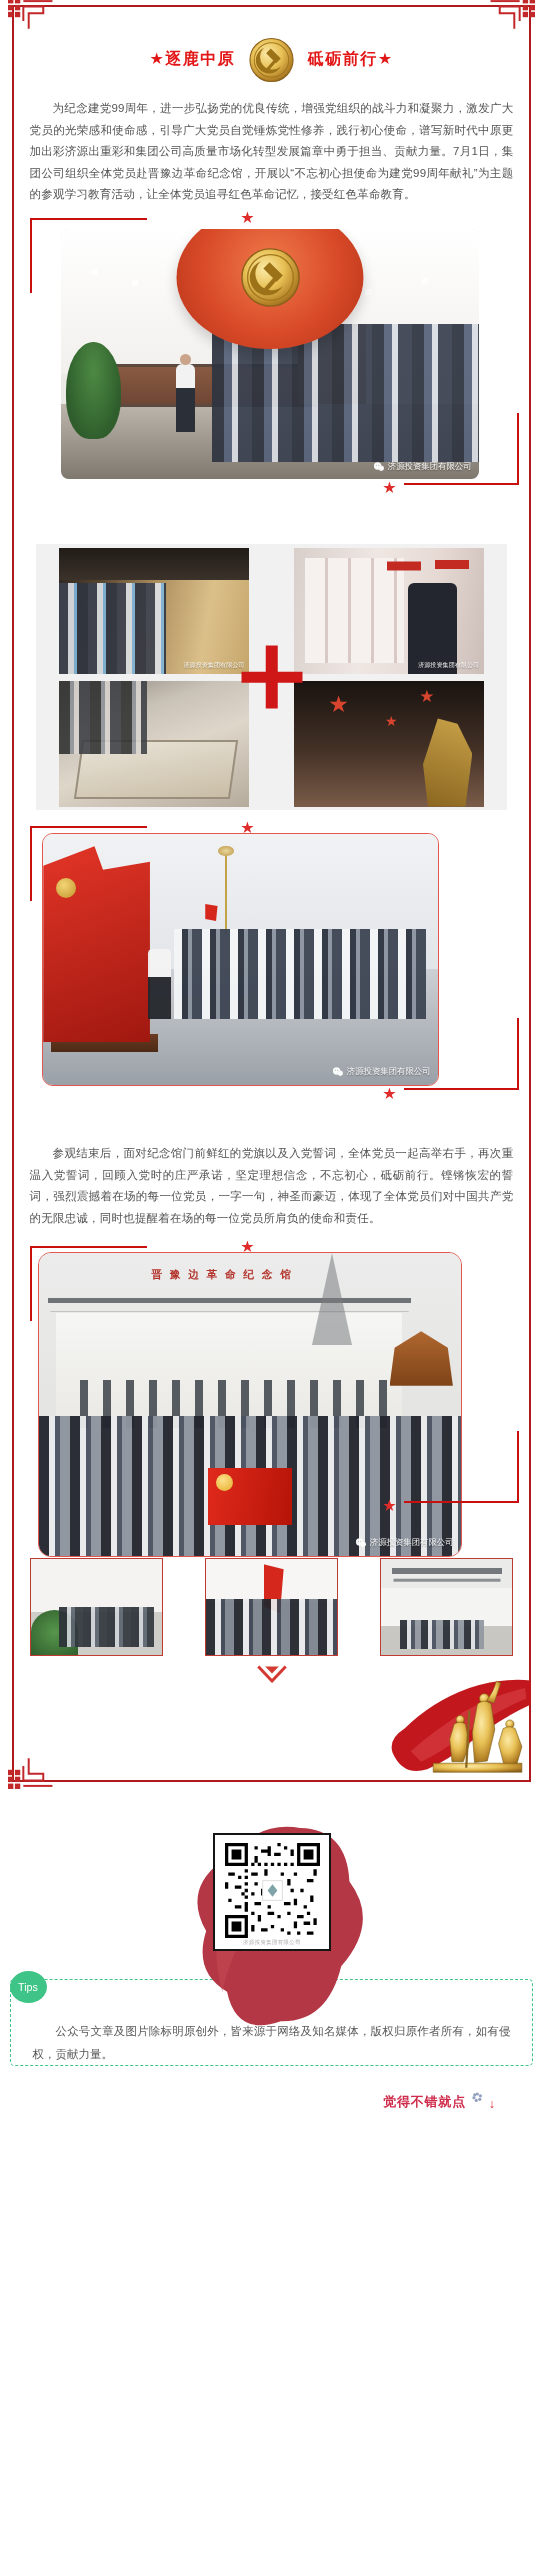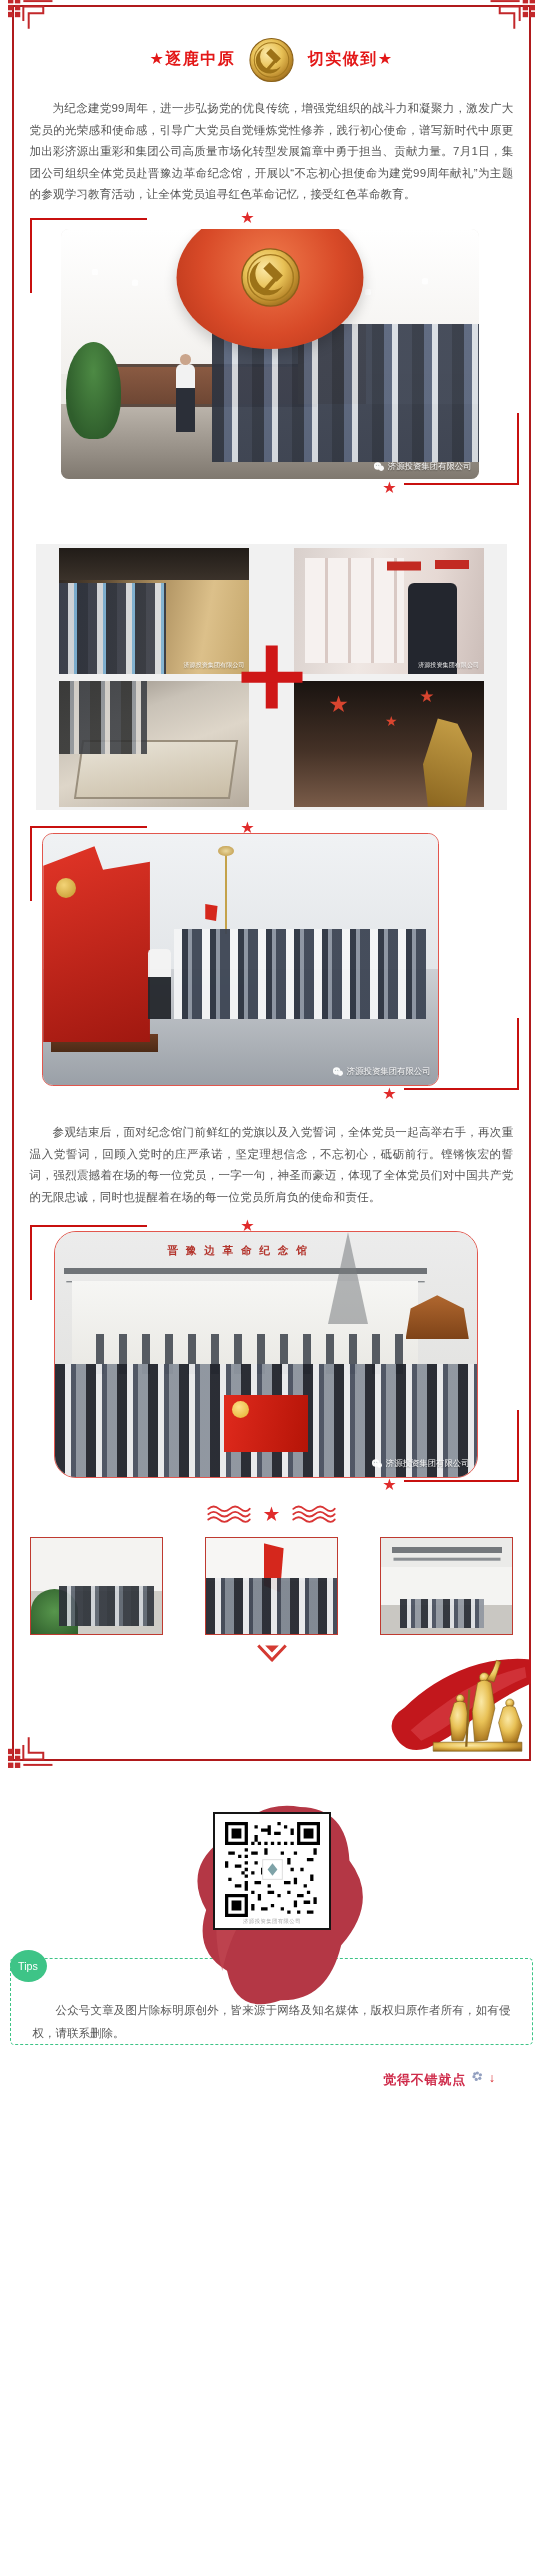--- a/index.html
+++ b/index.html
@@ -21,37 +21,37 @@
   .corner.tl { left:-6.1px; top:-9.2px; }
   .corner.tr { right:-6.1px; top:-9.2px; transform:scaleX(-1); }
   .corner.bl { left:-6.1px; bottom:-9.2px; transform:scaleY(-1); }
 
   
   .title-row { display:flex; align-items:center; justify-content:center; gap:10.7px; height:49px; }
   .title-txt { color:#e31717; font-size:16px; font-weight:bold; letter-spacing:1.5px; }
 
   
   .para { margin:14px 15.3px 0; font-size:11.5px; line-height:21.5px; text-align:justify; text-indent:2em; color:#545454; letter-spacing:0.2px; }
-  .p2 { margin-top:12.3px; } .p3 { margin-top:21px; } .p4 { margin-top:24.6px; } .p5 { margin-top:15.3px; }
+  .p2 { margin-top:12.3px; } .p3 { margin-top:42px; } .p4 { margin-top:24.6px; } .p5 { margin-top:15.3px; }
 
   
   .fig { position:relative; }
   .fig1 { height:285px; margin-top:4.6px; }
   .fig2 { height:281px; margin-top:10.7px; }
   .fig3 { height:273px; margin-top:9.2px; }
   .star { position:absolute; color:#e02b2b; font-size:16px; line-height:1; }
   .star.top { left:226px; top:0; }
   .star.bot { left:368px; }
   .br-tl { position:absolute; left:15.3px; width:117px; height:75px; border-left:2.3px solid #c8100f; border-top:2.3px solid #c8100f; }
   .br-br { position:absolute; left:390px; width:115px; height:72px; border-right:2.3px solid #c8100f; border-bottom:2.3px solid #c8100f; }
 
   .photo { position:relative; overflow:hidden; background:#eceae6; }
   .ph1 { position:absolute; left:47px; top:19px; width:418px; height:250px; border-radius:7.7px; }
   .ph2 { position:absolute; left:28px; top:12.3px; width:397px; height:253px; border-radius:10.7px; border:1.5px solid #e2564d; }
-  .ph3 { position:absolute; left:40px; top:13px; width:424px; height:247px; border-radius:22px; border:1.5px solid #e2564d; }
+  .ph3 { position:absolute; left:24px; top:13px; width:424px; height:305px; border-radius:13px; border:1.5px solid #e2564d; }
 
   .wm { position:absolute; right:7.7px; bottom:7px; display:flex; align-items:center; gap:3.8px; color:#fff; font-size:8.4px;
         text-shadow:0 0.8px 1.5px rgba(0,0,0,.45); opacity:.95; z-index:4; white-space:nowrap; }
   .wm.small { font-size:6.1px; right:4.6px; bottom:3.8px; }
 
   
   .s1-ceil  { position:absolute; inset:0 0 42% 0; background:linear-gradient(#ffffff,#f2f0ed); }
   .s1-light { position:absolute; top:40px; left:31px; width:5.4px; height:5.4px; border-radius:1.5px; background:#fff;
               box-shadow:40px 10.7px 0 #fff,91px 3.1px 0 #fff,150px 17px 0 #fff,221px 7.7px 0 #fff,273px 20px 0 #fff,330px 9.2px 0 #fff; opacity:.9; }
   .s1-disc  { position:absolute; left:50%; top:-23px; transform:translateX(-50%); width:187px; height:143px; border-radius:50%;
@@ -165,21 +165,21 @@
   .labels-row { position:relative; height:51px; display:flex; align-items:center; justify-content:center; gap:40px; z-index:3; }
   .footer-label { color:#ea1c1c; font-size:13px; font-weight:bold; letter-spacing:1.5px; }
 
   
   .tips { position:relative; margin:6.1px 10px 0; border:1.5px dashed #3ec487; border-radius:4.6px; height:87px; padding:40px 21.5px 0; }
   .tips-badge { position:absolute; left:-1.5px; top:-9.2px; width:37px; height:32px; border-radius:50%; background:#3ec487;
                 color:#fff; font-size:10.7px; display:flex; align-items:center; justify-content:center; }
   .tips-text { font-size:11.5px; line-height:23px; color:#595959; text-align:justify; text-indent:2em; }
 
   
-  .like-row { margin:26px 48px 7px 0; display:flex; justify-content:flex-end; align-items:flex-start; gap:6.1px; }
+  .like-row { margin:26px 48px 7px 0; display:flex; justify-content:flex-end; align-items:flex-end; gap:6.1px; }
   .like-txt { color:#cf2b4a; font-size:13px; font-weight:bold; letter-spacing:0.8px; }
   .like-flower { margin-bottom:7.7px; }
   .like-arrow { color:#d7262c; font-size:12.3px; font-weight:bold; }
 </style>
 </head>
 <body>
 
 <svg width="0" height="0" style="position:absolute">
   <defs>
     <radialGradient id="goldg" cx="40%" cy="35%" r="75%">
@@ -253,21 +253,21 @@
       </svg>
     <svg class="corner bl" width="46" height="43" viewBox="0 0 60 56">
         <use href="#sym-corner"></use>
       </svg>
 
     <div class="title-row">
       <span class="title-txt">★逐鹿中原</span>
       <svg width="51" height="46" viewBox="0 0 64 64">
           <use href="#sym-emblem"></use>
         </svg>
-      <span class="title-txt">切实做到★</span>
+      <span class="title-txt">砥砺前行★</span>
     </div>
 
     <p class="para">为纪念建党99周年，进一步弘扬党的优良传统，增强党组织的战斗力和凝聚力，激发广大党员的光荣感和使命感，引导广大党员自觉锤炼党性修养，践行初心使命，谱写新时代中原更加出彩济源出重彩和集团公司高质量市场化转型发展篇章中勇于担当、贡献力量。7月1日，集团公司组织全体党员赴晋豫边革命纪念馆，开展以“不忘初心担使命为建党99周年献礼”为主题的参观学习教育活动，让全体党员追寻红色革命记忆，接受红色革命教育。</p>
 
     <div class="fig fig1">
       <span class="star top">★</span>
       <div class="br-tl" style="top:7.7px"></div>
       <div class="photo ph1">
         <div class="s1-ceil"></div>
           <div class="s1-light"></div>
@@ -434,21 +434,21 @@
         <rect x="11.5" y="11.5" width="6" height="6" fill="#fff" stroke="#ddd" stroke-width=".3"></rect>
         <path d="M14.5 12.6 l1.5 1.9 -1.5 1.9 -1.5 -1.9 z" fill="#7fa3a8"></path>
       </svg>
       <div class="qr-cap">济源投资集团有限公司</div>
     </div>
   </div>
 
 
   <div class="tips">
     <div class="tips-badge">Tips</div>
-    <p class="tips-text">公众号文章及图片除标明原创外，皆来源于网络及知名媒体，版权归原作者所有，如有侵权，请联系删除。</p>
+    <p class="tips-text">公众号文章及图片除标明原创外，皆来源于网络及知名媒体，版权归原作者所有，如有侵权，贡献力量。</p>
   </div>
 
   <div class="like-row">
     <span class="like-txt">觉得不错就点</span>
     <svg class="like-flower" width="10.7" height="10.7" viewBox="0 0 14 14">
         <use href="#sym-flower"></use>
       </svg>
     <span class="like-arrow">↓</span>
   </div>
 

